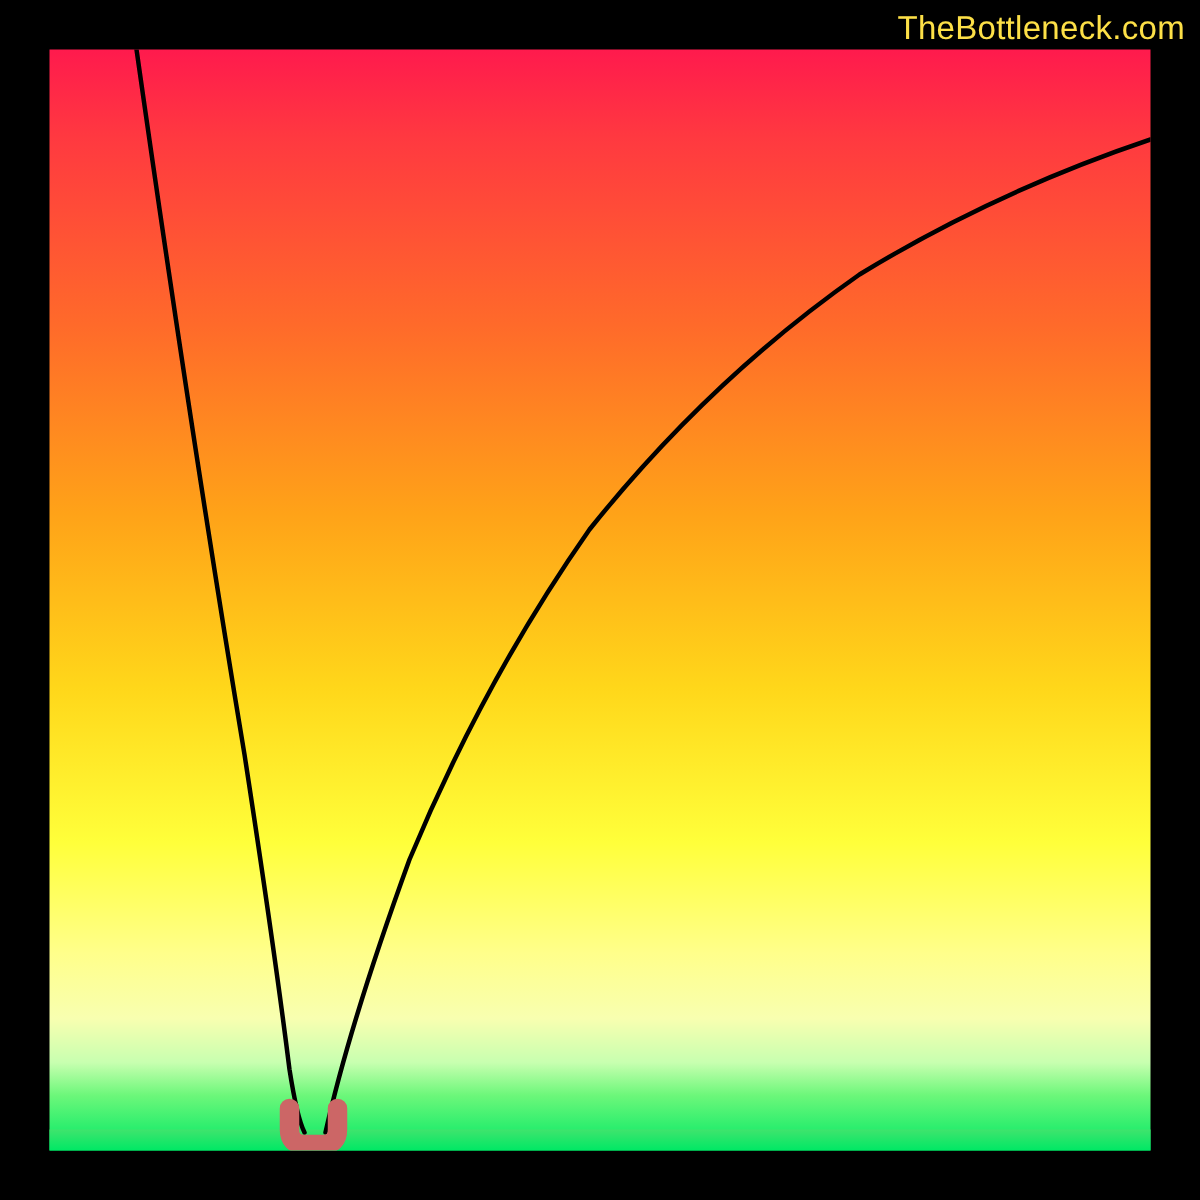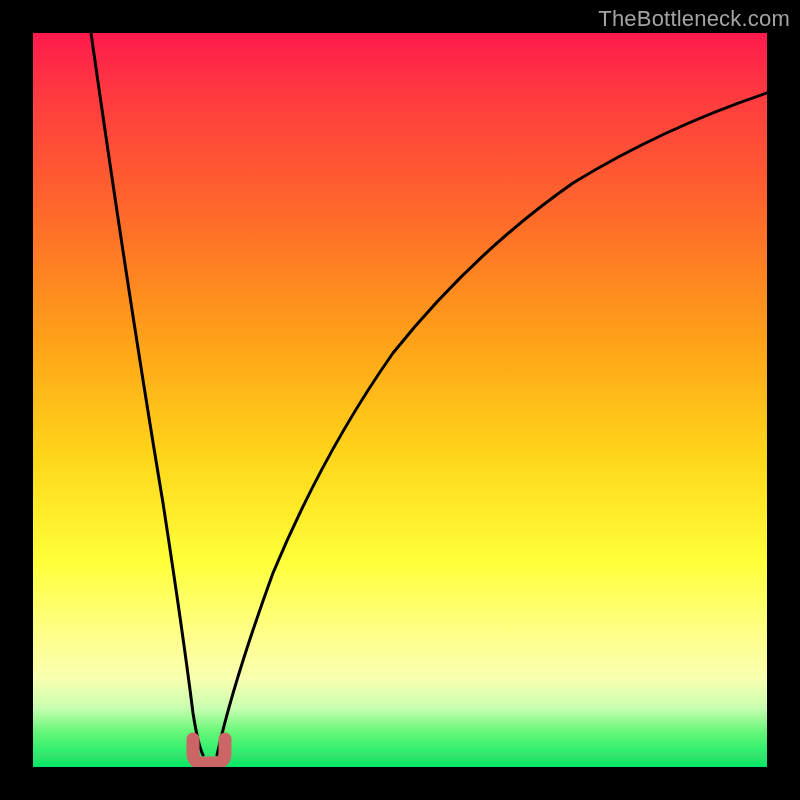--- a/index.html
+++ b/index.html
@@ -44,21 +44,21 @@
     bottom: 0;
     height: 14px;
     background: linear-gradient(to bottom, #3fe46d 0%, #00e865 100%);
   }
   .watermark {
     position: absolute;
     top: 6px;
     right: 10px;
     font-family: Arial, Helvetica, sans-serif;
     font-size: 22px;
-    color: #a3a3a3;
+    color: #fde047;
     letter-spacing: 0.2px;
     user-select: none;
   }
   svg.curve {
     position: absolute;
     left: 0;
     top: 0;
   }
 </style>
 </head>

